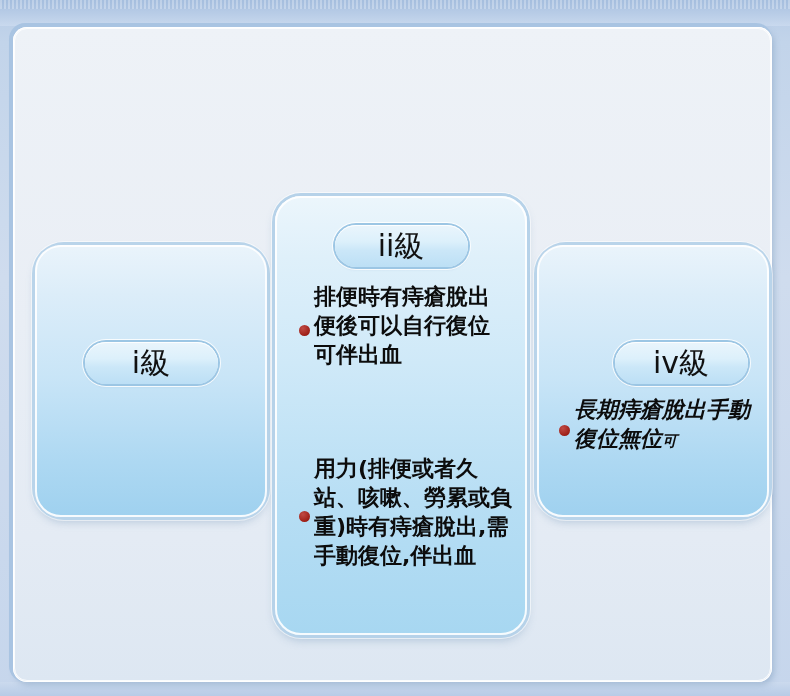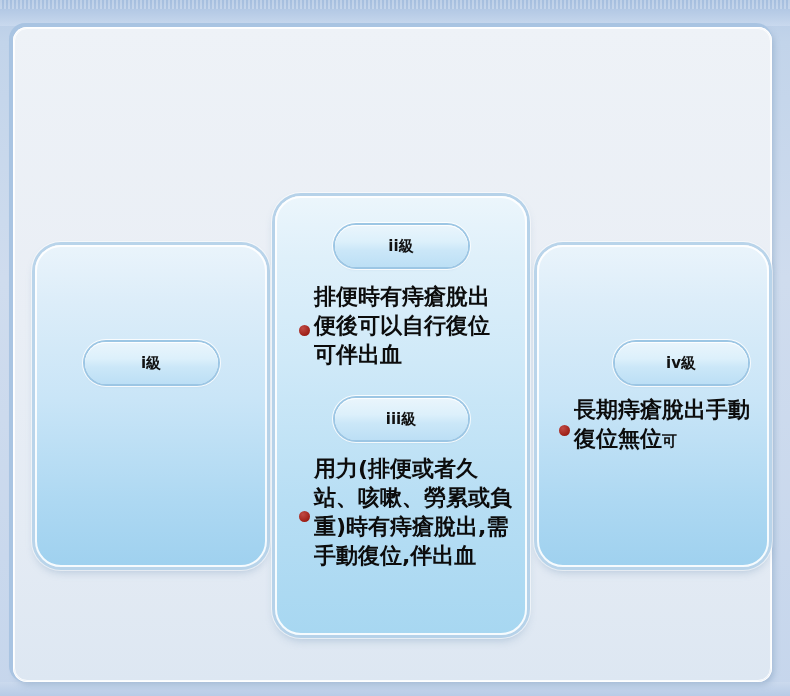--- a/index.html
+++ b/index.html
@@ -50,65 +50,66 @@
     white-space:nowrap;
   }
 
   
   .card{position:absolute;border-radius:26px;}
   .card:before{
     content:"";position:absolute;left:0;top:0;right:0;bottom:0;border-radius:26px;
     border:2px solid rgba(255,255,255,.9);pointer-events:none;
   }
   .card-side{
-    width:232px;height:322px;
+    width:232px;height:272px;
     background:linear-gradient(180deg,#eaf4fb 0%,#dcedf9 18%,#c9e5f7 48%,#add8f2 80%,#9fd1ef 100%);
     box-shadow:0 0 0 3px #b9d4ea,
                0 0 0 4px rgba(255,255,255,.55),
                0 5px 9px rgba(110,145,180,.40);
+    border-radius:29px;
   }
   #card-left{left:35px;top:245px;}
   #card-right{left:537px;top:245px;}
   #card-mid{
     left:275px;top:196px;width:252px;height:439px;
     background:linear-gradient(180deg,#ecf6fc 0%,#dff0fa 14%,#cfe9f8 38%,#b7def4 70%,#a7d7f1 100%);
     box-shadow:0 0 0 3px #b6d2e9,
                0 0 0 4px rgba(255,255,255,.6),
                0 5px 10px rgba(110,145,180,.42);
   }
 
   
   .badge{
     position:relative;margin:0 auto;
     width:133px;height:42px;border-radius:21px;
     background:linear-gradient(180deg,#eaf5fc 0%,#dcf0fb 40%,#cbe7f8 60%,#bcdff5 100%);
     box-shadow:0 0 0 2px #9cc6e4, 0 0 0 3px rgba(255,255,255,.85),
                0 2px 3px rgba(110,150,185,.35),
                0 1px 0 rgba(255,255,255,.9) inset;
     display:flex;align-items:center;justify-content:center;
-    font-size:15px;font-weight:bold;color:#111;
+    font-size:30px;font-weight:normal;color:#111;
   }
 
   .bullet-row{display:flex;align-items:center;}
   .dot{
     width:11px;height:11px;border-radius:50%;
     background:radial-gradient(circle at 35% 30%,#c04a44 0%,#9e1f17 70%,#7d1410 100%);
     flex:0 0 11px;margin-top:9px;margin-right:4px;
   }
   .btxt{
     font-size:22px;line-height:29px;font-weight:bold;color:#0c0c0c;
     letter-spacing:0px;
   }
   .btxt .small{font-size:15px;}
 
   #left-badge-wrap{position:absolute;left:0;top:97px;width:232px;}
   #left-text{position:absolute;left:22px;top:150px;width:196px;}
 
   #right-badge-wrap{position:absolute;left:0;top:97px;width:232px;margin-left:28px;}
-  #right-text{position:absolute;left:22px;top:150px;width:200px;}
+  #right-text{position:absolute;left:22px;top:150px;width:200px;font-style:italic;}
 
   #mid-badge1-wrap{position:absolute;left:0;top:29px;width:252px;}
   #mid-text1{position:absolute;left:24px;top:86px;width:212px;}
   #mid-badge2-wrap{position:absolute;left:0;top:202px;width:252px;}
   #mid-text2{position:absolute;left:24px;top:258px;width:216px;}
 </style>
 </head>
 <body>
 
 <div id="stage">
@@ -129,23 +130,20 @@
     <div id="mid-badge1-wrap">
       <div class="badge">ii級</div>
     </div>
     <div id="mid-text1">
       <div class="bullet-row">
         <span class="dot"></span>
         <span class="btxt">排便時有痔瘡脫出便後可以自行復位可伴出血</span>
       </div>
     </div>
 
-    <div id="mid-badge2-wrap">
-      <div class="badge">iii級</div>
-    </div>
     <div id="mid-text2">
       <div class="bullet-row">
         <span class="dot"></span>
         <span class="btxt">用力(排便或者久站、咳嗽、勞累或負重)時有痔瘡脫出,需手動復位,伴出血</span>
       </div>
     </div>
   </div>
 
   <div class="card card-side" id="card-right">
     <div id="right-badge-wrap">

